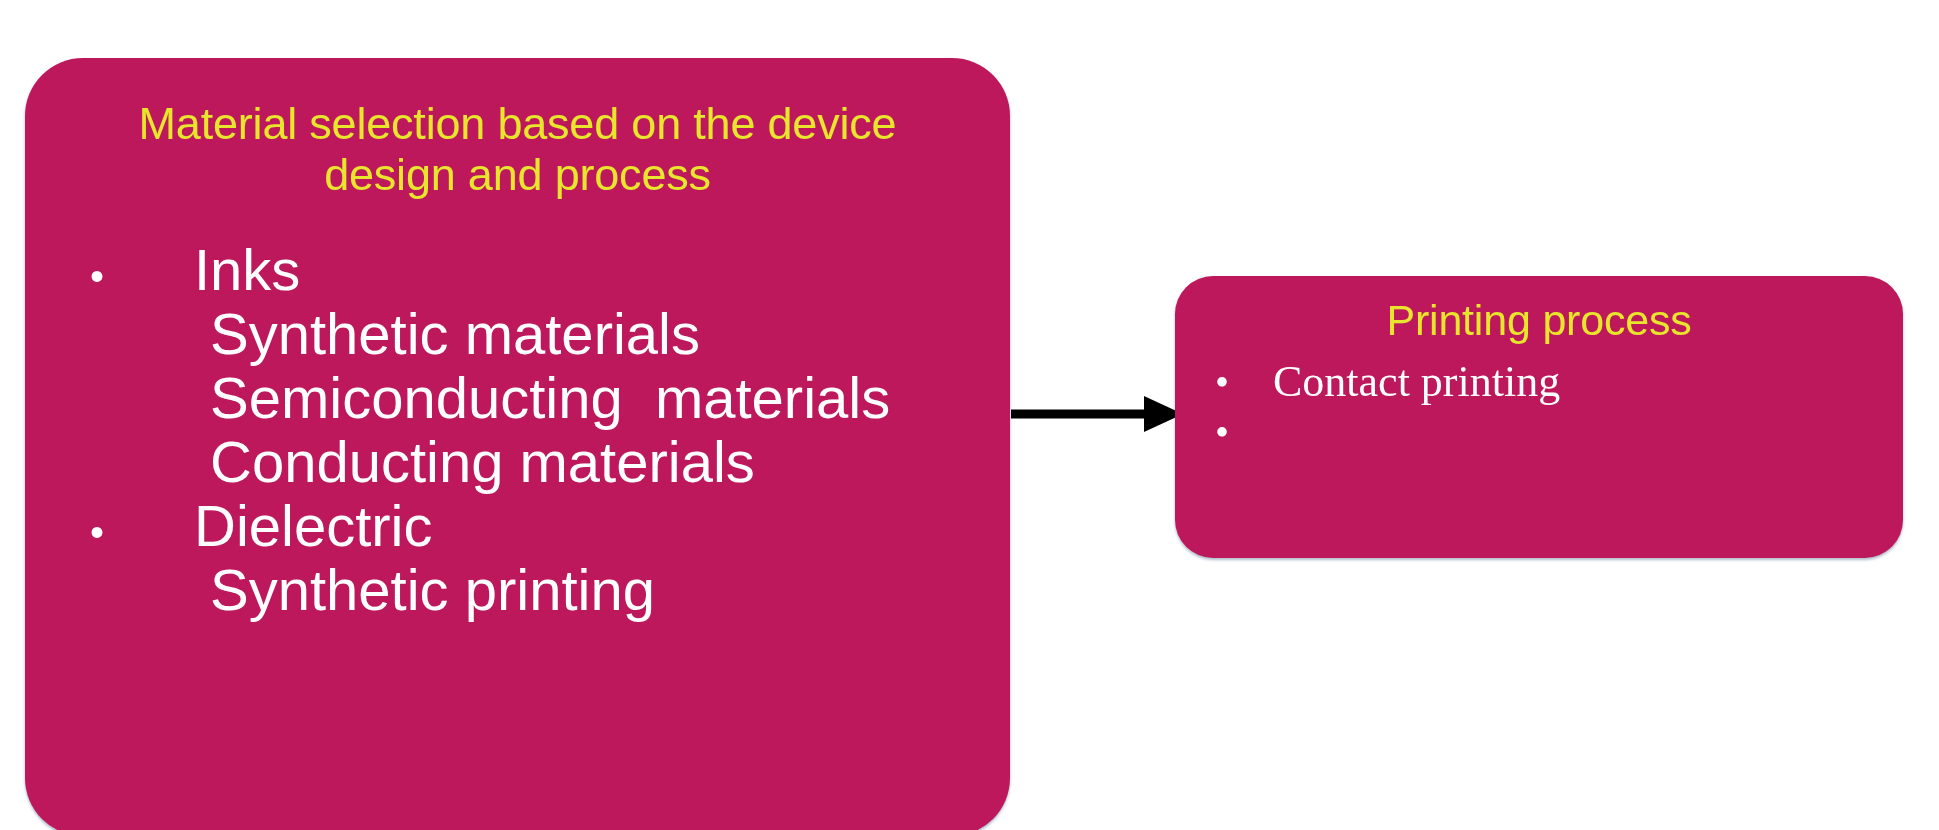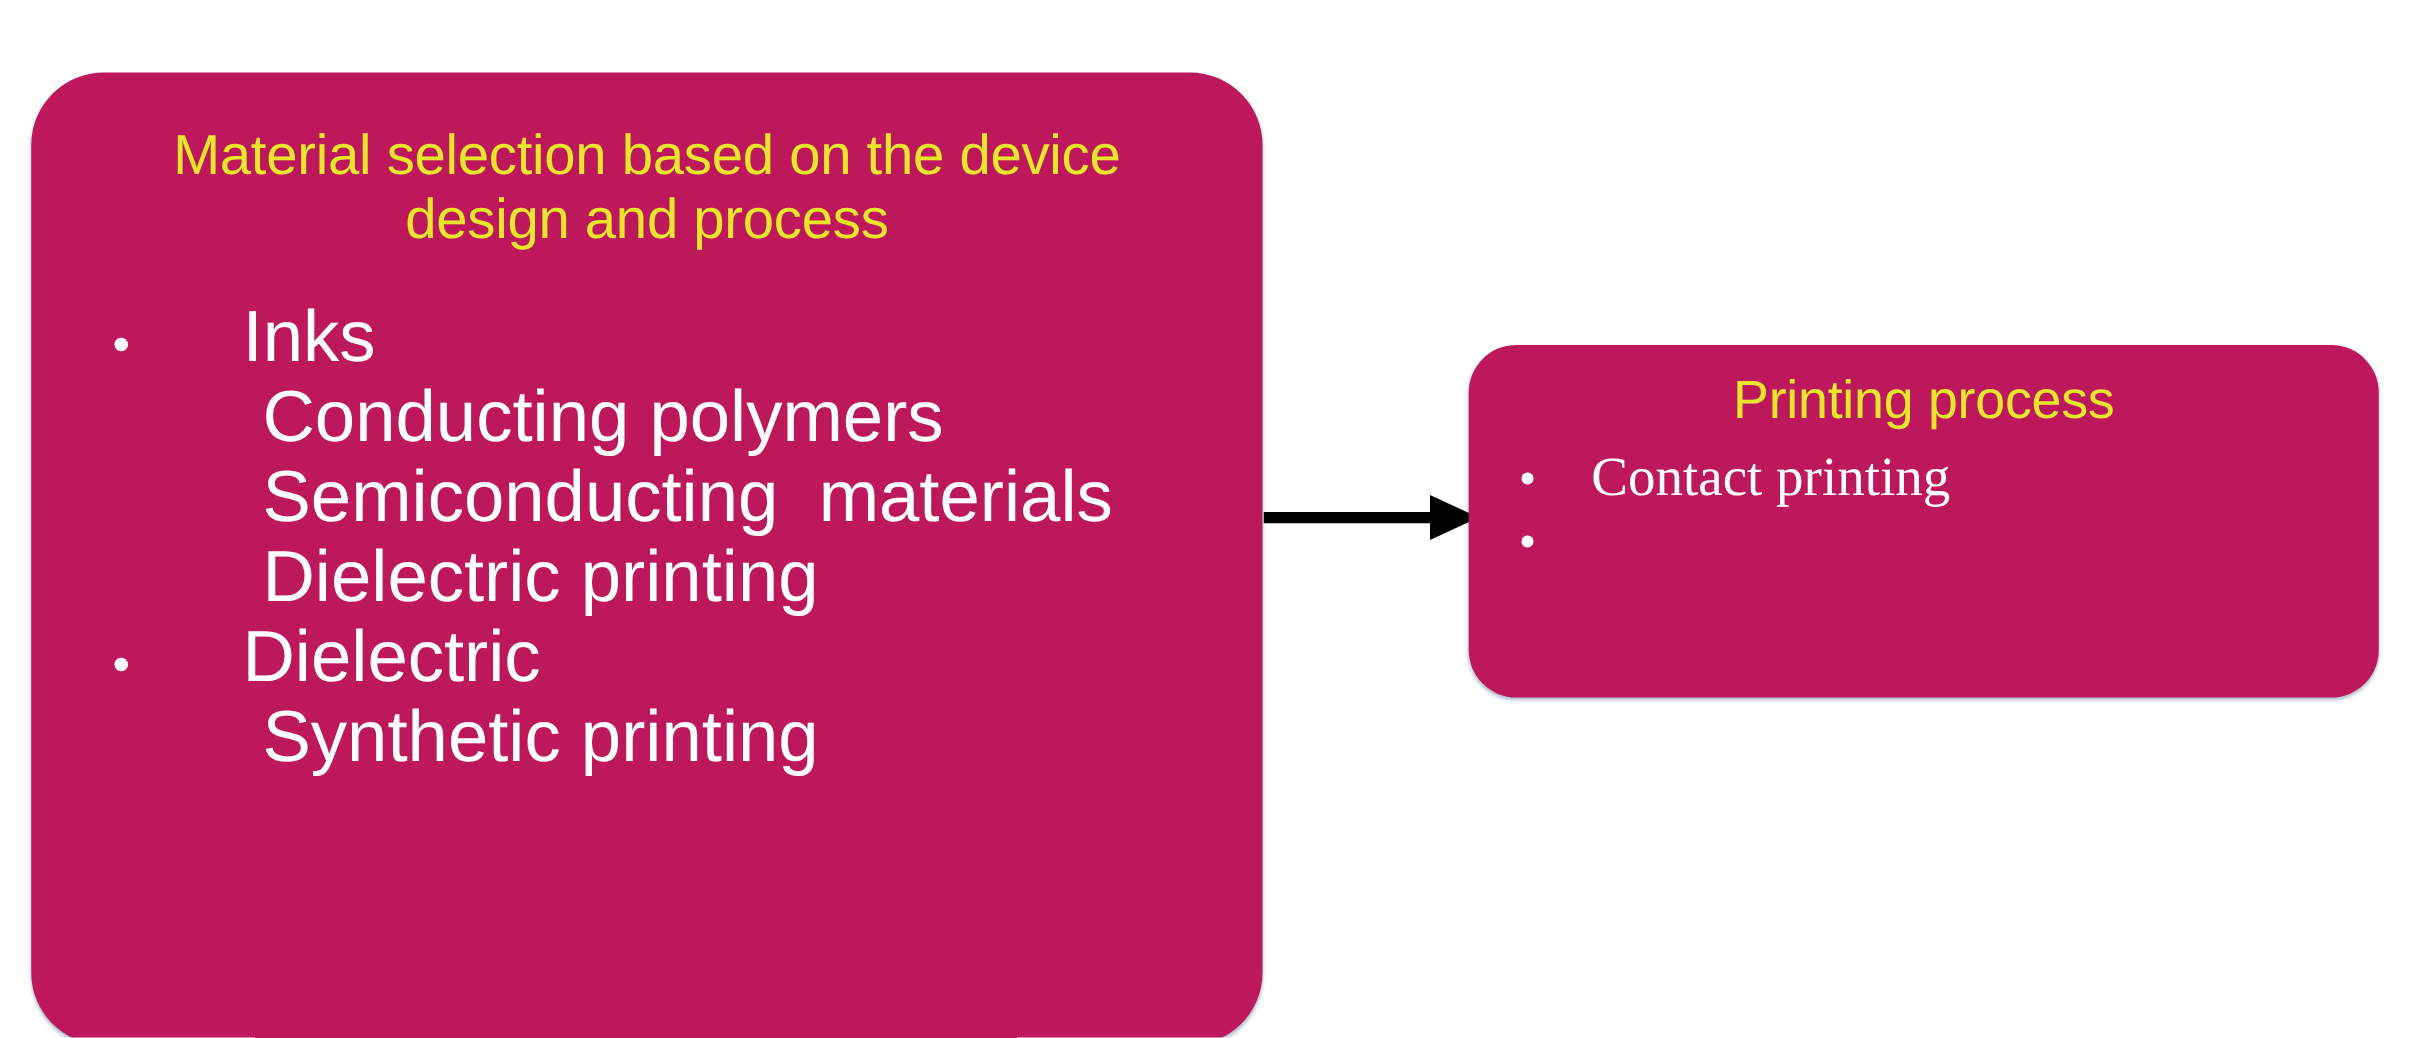--- a/index.html
+++ b/index.html
@@ -137,27 +137,27 @@
 
   <div class="box box-left">
     <div class="box-title">Material selection based on the device design and process</div>
 
     <ul class="list left-list">
       <li class="row lvl1">
         <span class="bullet-glyph"></span>
         <span>Inks</span>
       </li>
       <li class="row lvl2">
-        <span>Conducting polymers</span>
+        <span>Synthetic materials</span>
       </li>
       <li class="row lvl2">
         <span>Semiconducting  materials</span>
       </li>
       <li class="row lvl2">
-        <span>Dielectric printing</span>
+        <span>Conducting materials</span>
       </li>
       <li class="row lvl1">
         <span class="bullet-glyph"></span>
         <span>Dielectric</span>
       </li>
       <li class="row lvl2">
         <span>Synthetic printing</span>
       </li>
     </ul>
   </div>

